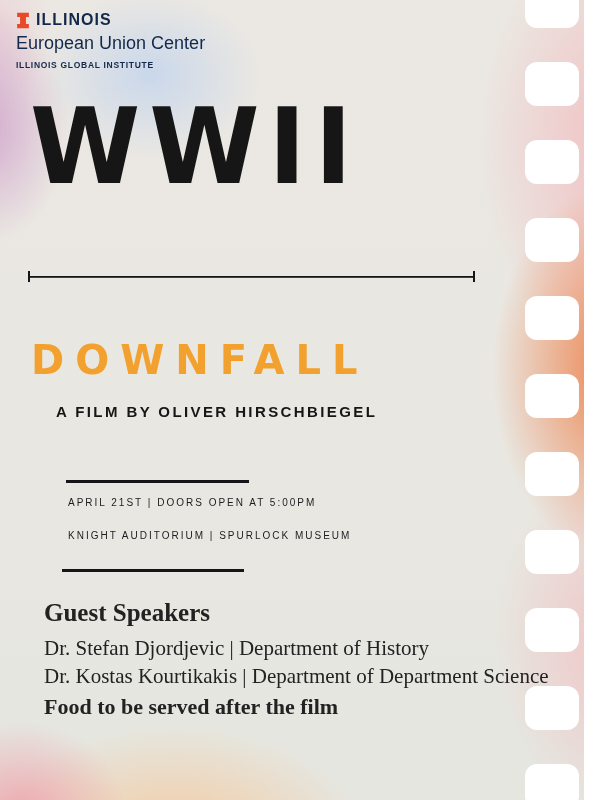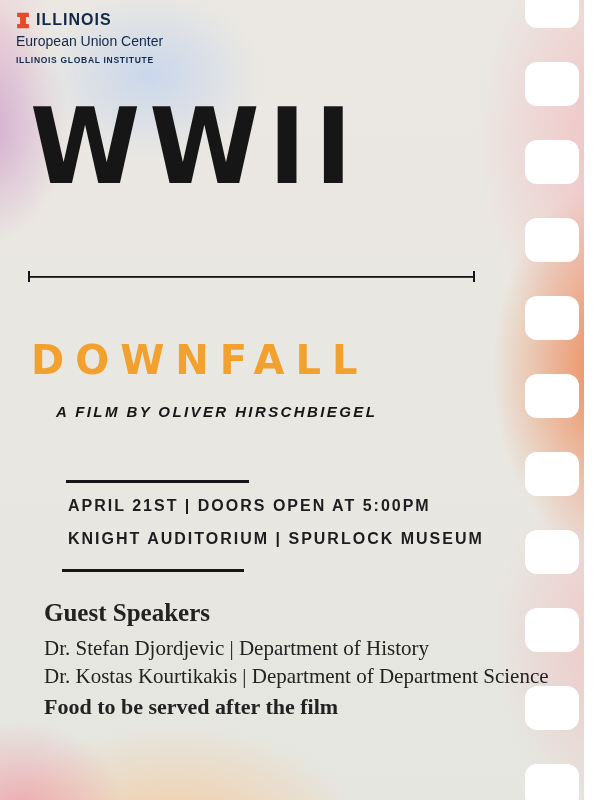--- a/index.html
+++ b/index.html
@@ -22,21 +22,21 @@
       radial-gradient(260px 160px at 175px 845px, rgba(247,196,146,.85), rgba(247,196,146,0) 75%),
       linear-gradient(180deg,#EBE8E3 0%,#E9E7E1 55%,#E5E6E0 100%);
   }
 
   
   .logo{position:absolute;left:16px;top:11px;color:var(--illinois-navy,#13294B);}
   .logo-row{display:flex;align-items:center;gap:6px;}
   .block-i{display:block;}
   .block-i path{fill:var(--illinois-orange,#E84A27);}
   .wordmark{font-size:16px;font-weight:bold;letter-spacing:1px;}
-  .logo-unit{font-size:14px;margin-top:4px;}
+  .logo-unit{font-size:18px;margin-top:4px;}
   .logo-institute{font-size:8.5px;font-weight:bold;letter-spacing:.7px;margin-top:6px;}
 
   
   .title{
     position:absolute;left:30px;top:94px;margin:0;
     font-family:"DejaVu Sans","Liberation Sans",sans-serif;
     font-size:100px;font-weight:900;letter-spacing:9px;line-height:1;
     color:var(--text-black,#161616);transform:scaleY(1.06);transform-origin:left top;
   }
   .subtitle{
@@ -54,30 +54,30 @@
   
   .film-title{
     position:absolute;left:31px;top:340px;margin:0;
     font-family:"DejaVu Sans","Liberation Sans",sans-serif;
     font-size:40px;font-weight:900;letter-spacing:11px;line-height:1;
     color:var(--accent-orange,#F2A12F);white-space:nowrap;
   }
   .film-byline{
     position:absolute;left:56px;top:403px;
     font-size:15px;font-weight:bold;letter-spacing:2.4px;
-    color:var(--text-black,#161616);white-space:nowrap;font-style:italic;
+    color:var(--text-black,#161616);white-space:nowrap;
   }
 
   
   .rule{position:absolute;height:2.5px;background:#15151a;}
   .rule-top{left:66px;top:480px;width:183px;}
   .rule-bottom{left:62px;top:569px;width:182px;}
   .event-line{
     position:absolute;left:68px;
-    font-size:16px;font-weight:bold;letter-spacing:2px;
+    font-size:10px;font-weight:normal;letter-spacing:2px;
     color:#1d1d20;white-space:nowrap;
   }
   .event-date{top:497px;}
   .event-venue{top:530px;}
 
   
   .speakers{position:absolute;left:44px;top:599px;color:#222;
     font-family:"Liberation Serif",serif;}
   .speakers-heading{margin:0 0 7px 0;font-size:25px;font-weight:bold;}
   .speaker-line{font-size:21px;line-height:28px;white-space:nowrap;}

